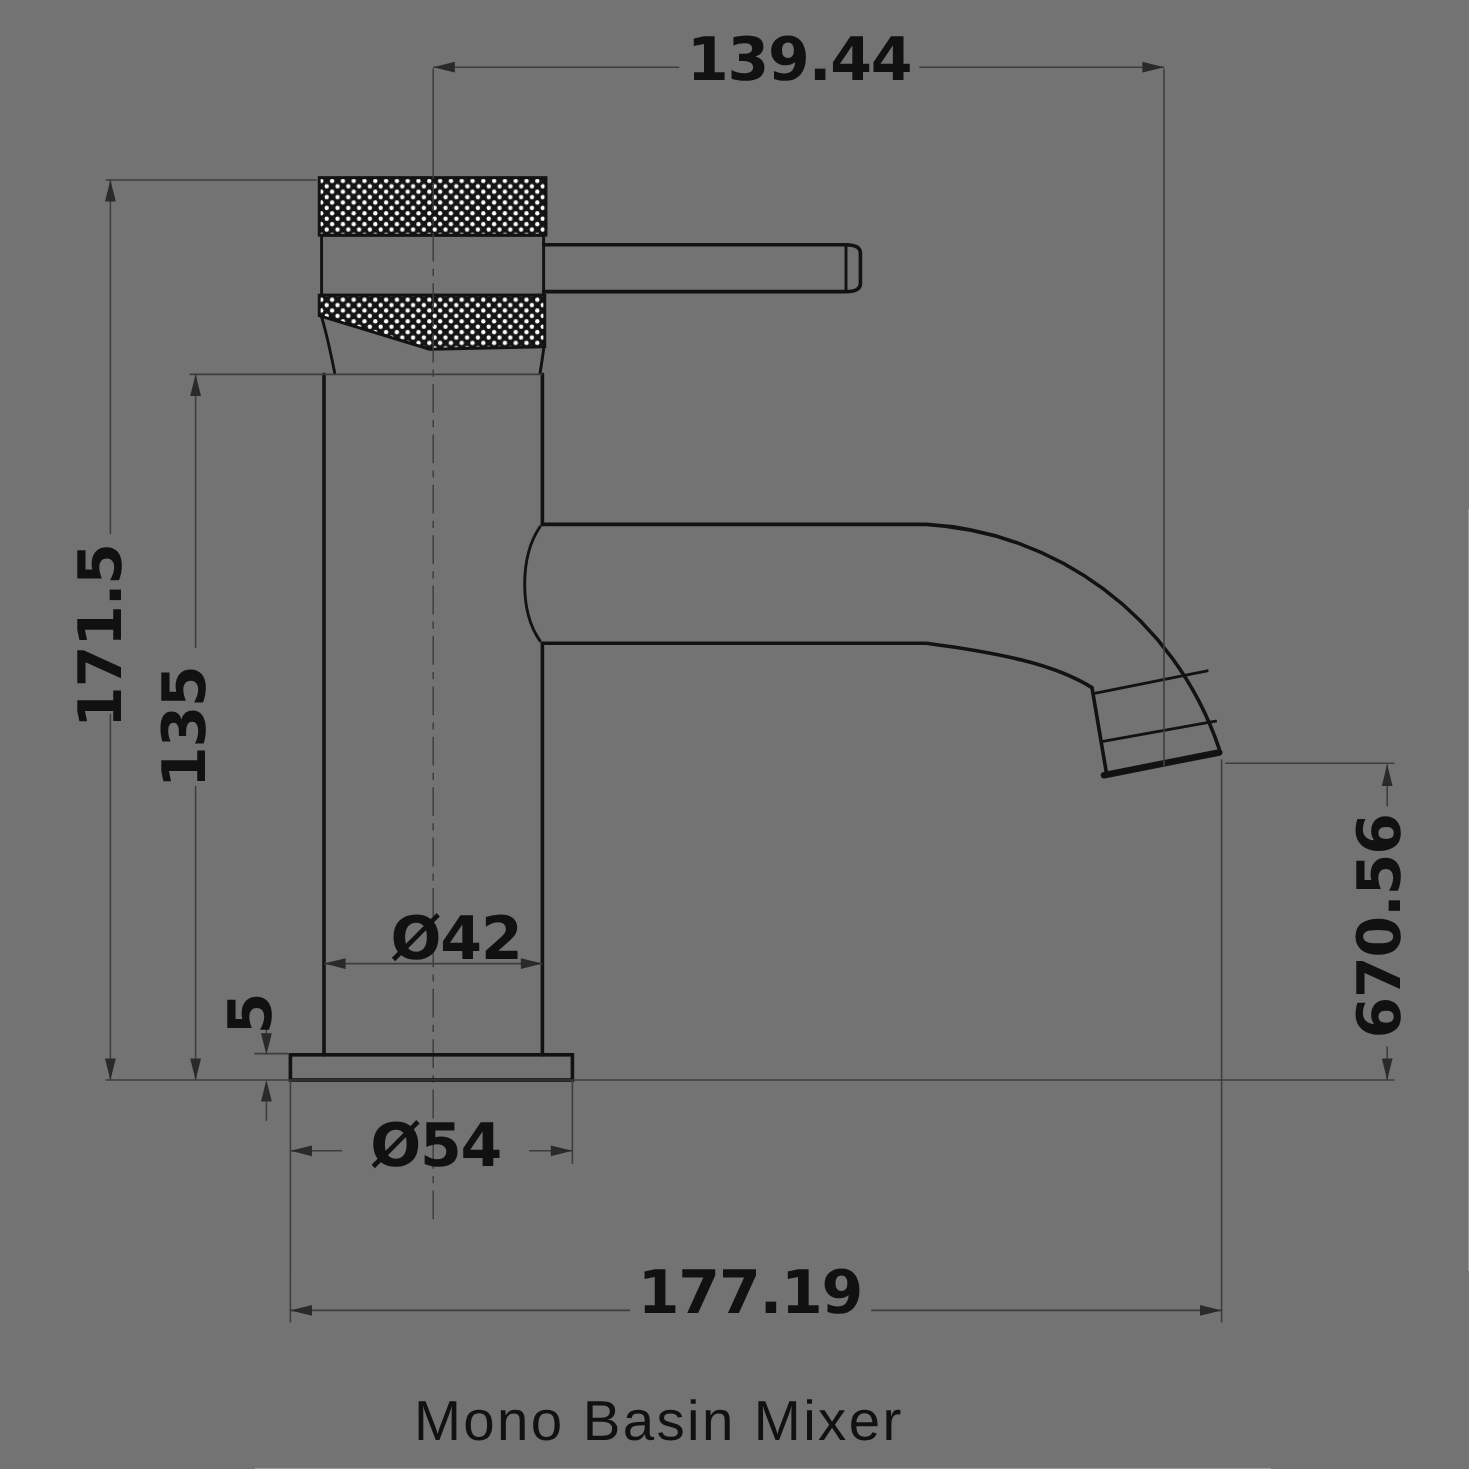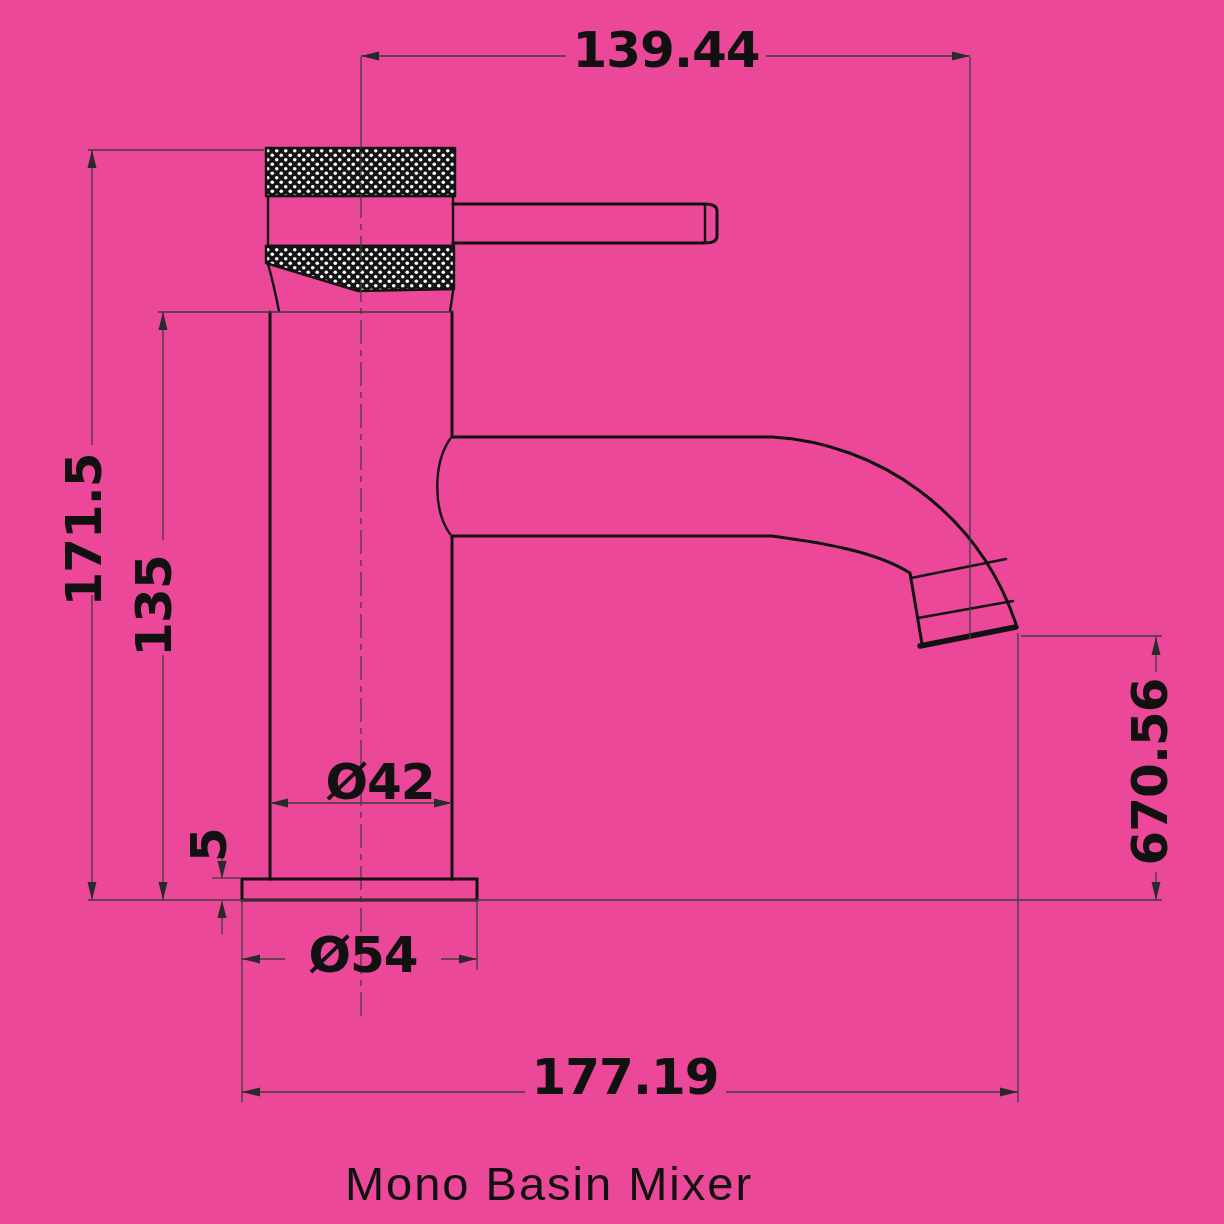--- a/index.html
+++ b/index.html
@@ -6,21 +6,21 @@
     margin: 0;
     padding: 0;
     background: #ffffff;
     width: 1224px;
     height: 1224px;
     overflow: hidden;
   }
   .drawing-wrap {
     width: 1224px;
     height: 1224px;
-    background: #ec4899;
+    background: #737373;
   }
   svg { display: block; }
   .obj  { stroke: #121212; fill: none; stroke-width: 3; stroke-linecap: round; }
   .obj2 { stroke: #121212; fill: none; stroke-width: 2.4; stroke-linecap: round; }
   .thick{ stroke: #121212; fill: none; stroke-width: 5.5; stroke-linecap: round; }
   .thin { stroke: #3d3d3d; fill: none; stroke-width: 1.3; }
   .arrow{ fill: #2a2a2a; stroke: none; }
   .dimtext {
     font-family: "DejaVu Sans", sans-serif;
     font-weight: 700;

